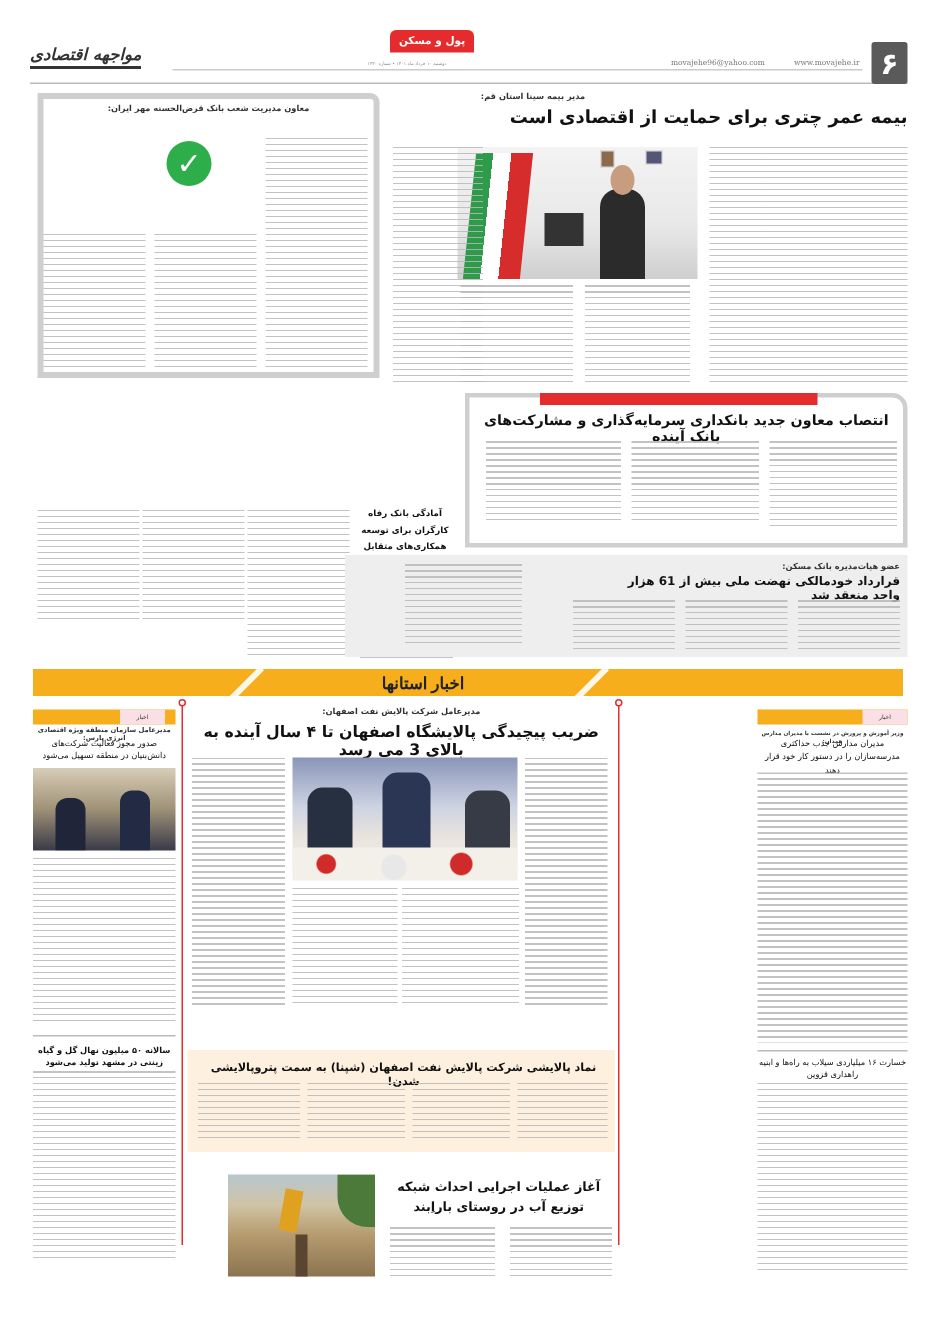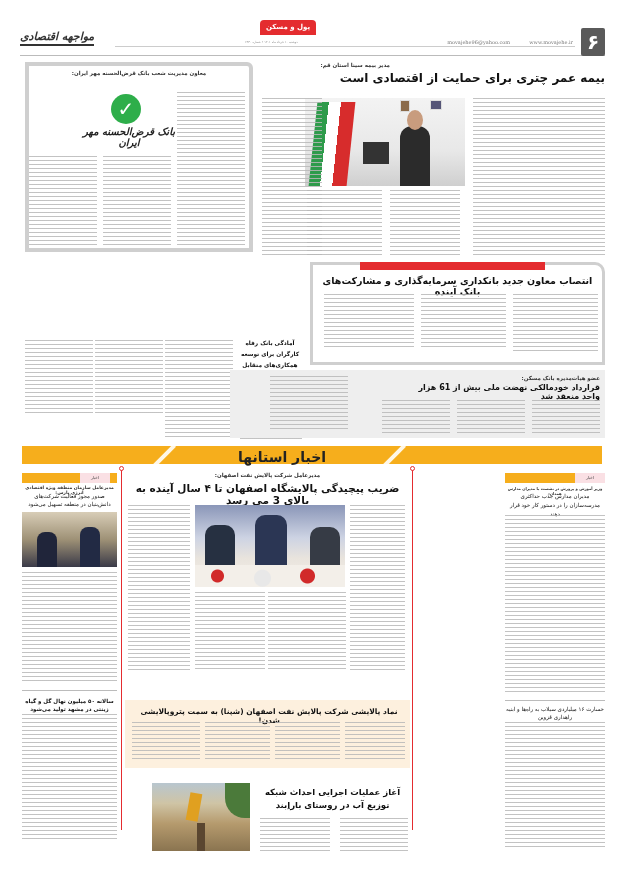--- a/index.html
+++ b/index.html
@@ -67,21 +67,21 @@
   .mk-title { right: 20px; top: 383px; width: 190px; font-size: 8px; text-align: right; }
   .mk-col1 { right: 20px; top: 400px; width: 68px; height: 34px; }
   .mk-col2 { right: 95px; top: 400px; width: 68px; height: 34px; }
   .mk-col3 { right: 170px; top: 400px; width: 68px; height: 34px; }
   .mk-col4 { right: 272px; top: 376px; width: 78px; height: 55px; }
 
   
   .band { left: 22px; top: 446px; width: 580px; height: 18px; background: #f6ae1c; overflow: hidden; }
   .band-stripe1 { position: absolute; left: 140px; top: -5px; width: 4px; height: 30px; background: #fff; transform: rotate(45deg); opacity: .9; }
   .band-stripe2 { position: absolute; left: 370px; top: -5px; width: 4px; height: 30px; background: #fff; transform: rotate(45deg); opacity: .9; }
-  .band-title { left: 22px; width: 520px; top: 449px; font-size: 14px; font-weight: bold; color: #222; text-align: center; }
+  .band-title { left: 22px; width: 520px; top: 449px; font-size: 11px; font-weight: bold; color: #222; text-align: center; font-family: Liberation Serif, serif; }
 
   .vline { width: 1px; background: #e42c2f; }
   .red-dot { width: 5px; height: 5px; border: 1px solid #e42c2f; border-radius: 50%; background: #fff; }
 
   
   .rr-kicker { left: 125px; width: 285px; top: 472px; }
   .rr-title { left: 125px; width: 285px; top: 482px; font-size: 10.5px; }
   .rr-photo { left: 195px; top: 505px; width: 150px; height: 82px; background: linear-gradient(180deg,#8a96b8 0%,#cdd3e3 40%,#e9e4dd 65%,#f4f0ea 100%); overflow: hidden; }
   .rr-p1 { position:absolute; left:10px; top:20px; width:30px; height:45px; background:#263041; border-radius:10px 10px 0 0; }
   .rr-p2 { position:absolute; left:60px; top:10px; width:32px; height:55px; background:#2b3654; border-radius:10px 10px 0 0; }
@@ -153,21 +153,20 @@
   <div class="person-head"></div>
 </div>
 <div class="abs text-lines ins-col1"></div>
 <div class="abs text-lines ins-col2"></div>
 <div class="abs text-lines ins-col3"></div>
 <div class="abs text-lines ins-far"></div>
 
 <div class="abs qh-box">
   <div class="abs kicker qh-kicker">معاون مدیریت شعب بانک قرض‌الحسنه مهر ایران:</div>
   <div class="abs qh-logo-mark">✓</div>
-  <div class="abs qh-logo-text">بانک قرض‌الحسنه مهر ایران</div>
   <div class="abs text-lines qh-col1"></div>
   <div class="abs text-lines qh-col2"></div>
   <div class="abs text-lines qh-col3"></div>
 </div>
 
 <div class="abs ap-box"></div>
 <div class="abs ap-red"></div>
 <div class="abs title ap-title">انتصاب معاون جدید بانکداری سرمایه‌گذاری و مشارکت‌های بانک آینده</div>
 <div class="abs text-lines ap-col1"></div>
 <div class="abs text-lines ap-col2"></div>

